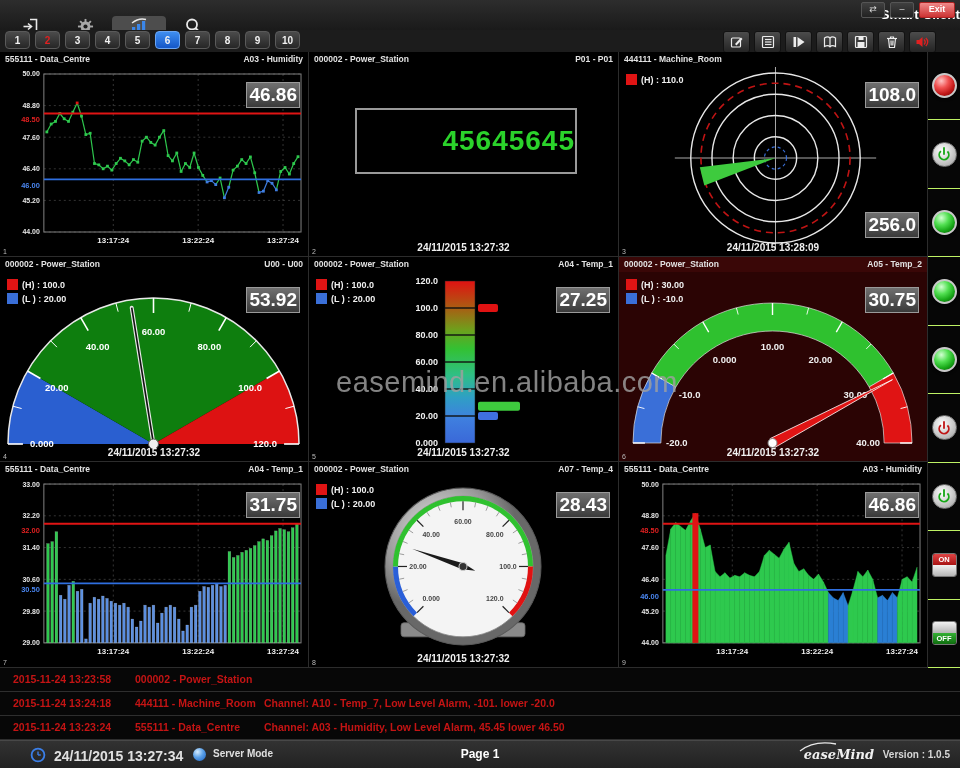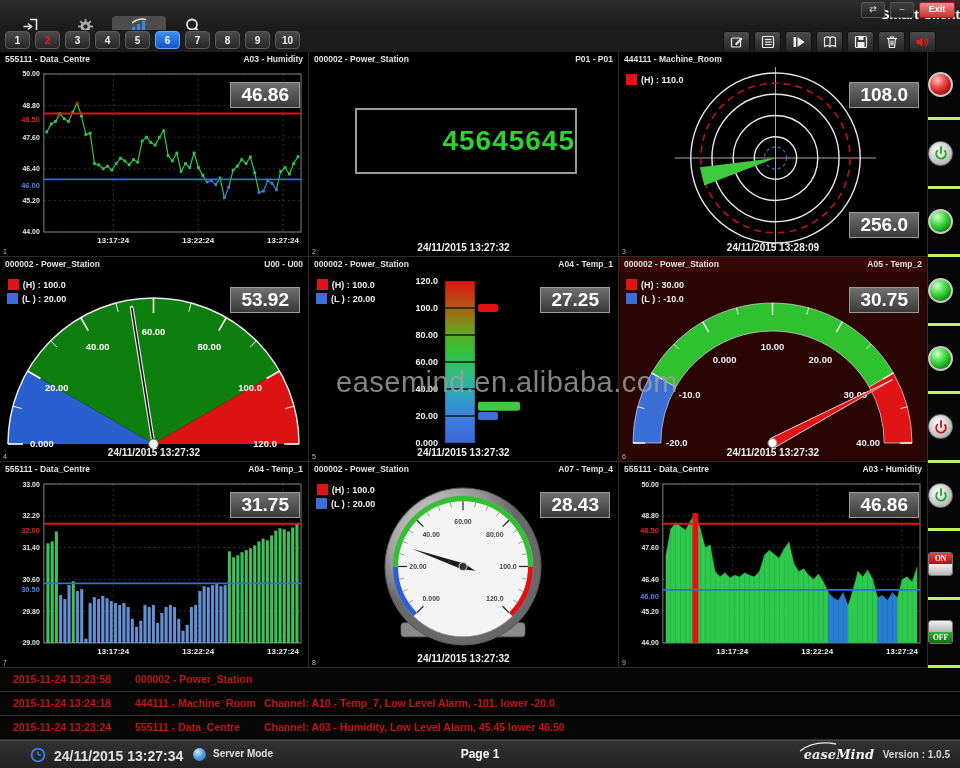--- a/index.html
+++ b/index.html
@@ -32,35 +32,35 @@
   
   .main{position:absolute;top:52px;left:0;width:928px;height:616px;display:grid;
         grid-template-columns:309px 310px 309px;grid-template-rows:205px 205px 206px;}
   .panel{position:relative;border-right:1px solid #2c2c2c;border-bottom:1px solid #2c2c2c;background:#000;overflow:hidden;box-sizing:border-box;}
   .panel.alarm-bg{background:#2b0404;}
   .panel.alarm-bg .phead{background:#3a0707;}
   .phead{height:14px;display:flex;justify-content:space-between;padding:1px 5px 0 5px;font-size:8.5px;font-weight:bold;color:#e2e2e2;line-height:13px;}
   .pbody{position:absolute;top:14px;left:0;right:0;bottom:0;}
   svg.chart{position:absolute;left:0;top:0;width:100%;height:100%;}
   .valuebox{position:absolute;top:16px;right:8px;background:linear-gradient(#707070,#3a3a3a);border:1px solid #9a9a9a;
-            color:#fff;font-size:19px;font-weight:bold;padding:0 10px;height:24px;line-height:24px;}
+            color:#fff;font-size:19px;font-weight:bold;padding:0 2px;height:24px;line-height:24px;}
   .valuebox.vb2{top:146px;}
-  .legend{position:absolute;top:8px;left:7px;display:flex;flex-direction:column;gap:3px;z-index:5;align-items:center;}
+  .legend{position:absolute;top:8px;left:7px;display:flex;flex-direction:column;gap:3px;z-index:5;}
   .lg-row{display:flex;align-items:center;gap:4px;font-size:9px;font-weight:bold;color:#f0f0f0;}
   .sw{width:11px;height:11px;}
   .sw.red{background:#e01414;}
   .sw.blue{background:#3a6fd8;}
   .pfoot{position:absolute;bottom:3px;left:0;right:0;text-align:center;font-size:10px;font-weight:bold;color:#f0f0f0;}
   .pindex{position:absolute;bottom:1px;left:3px;font-size:7px;color:#bbb;}
   .digital-box{position:absolute;left:46px;top:42px;width:218px;height:62px;border:2px solid #9a9a9a;
                display:flex;align-items:center;justify-content:flex-end;}
   .digital-value{color:#2bd32b;font-size:28px;font-weight:bold;letter-spacing:1px;}
   
   .side{position:absolute;top:52px;left:928px;width:32px;height:616px;display:flex;flex-direction:column;background:#060606;}
-  .side-cell{flex:1;display:flex;align-items:center;justify-content:flex-start;border-bottom:3px solid #bef264;font-family:Liberation Serif, serif;}
+  .side-cell{flex:1;display:flex;align-items:center;justify-content:center;border-bottom:1px solid #bef264;}
   .sphere{width:25px;height:25px;border-radius:50%;border:2px solid #c9c9c9;box-shadow:0 1px 3px #000;box-sizing:border-box;cursor:pointer;}
   .sphere.red{background:radial-gradient(circle at 35% 28%, #ffc4c4 0%, #f05050 35%, #c01818 65%, #6a0000 100%);}
   .sphere.green{background:radial-gradient(circle at 35% 28%, #d2ffd2 0%, #52e052 35%, #18a818 65%, #024402 100%);}
   .powerbtn{width:25px;height:25px;border-radius:50%;background:radial-gradient(circle at 40% 35%, #ffffff, #b5b5b5 75%, #8a8a8a);
             border:1px solid #777;display:flex;align-items:center;justify-content:center;box-sizing:border-box;cursor:pointer;}
   .rocker{width:25px;height:24px;border:1px solid #777;border-radius:3px;overflow:hidden;box-sizing:border-box;cursor:pointer;}
   .rk-half{height:11px;display:flex;align-items:center;justify-content:center;font-size:7.5px;font-weight:bold;color:#fff;}
   .rk-grey{background:linear-gradient(#f2f2f2,#b5b5b5);}
   .rk-red{background:linear-gradient(#e04545,#a81414);}
   .rk-green{background:linear-gradient(#35b035,#0e6e0e);}

